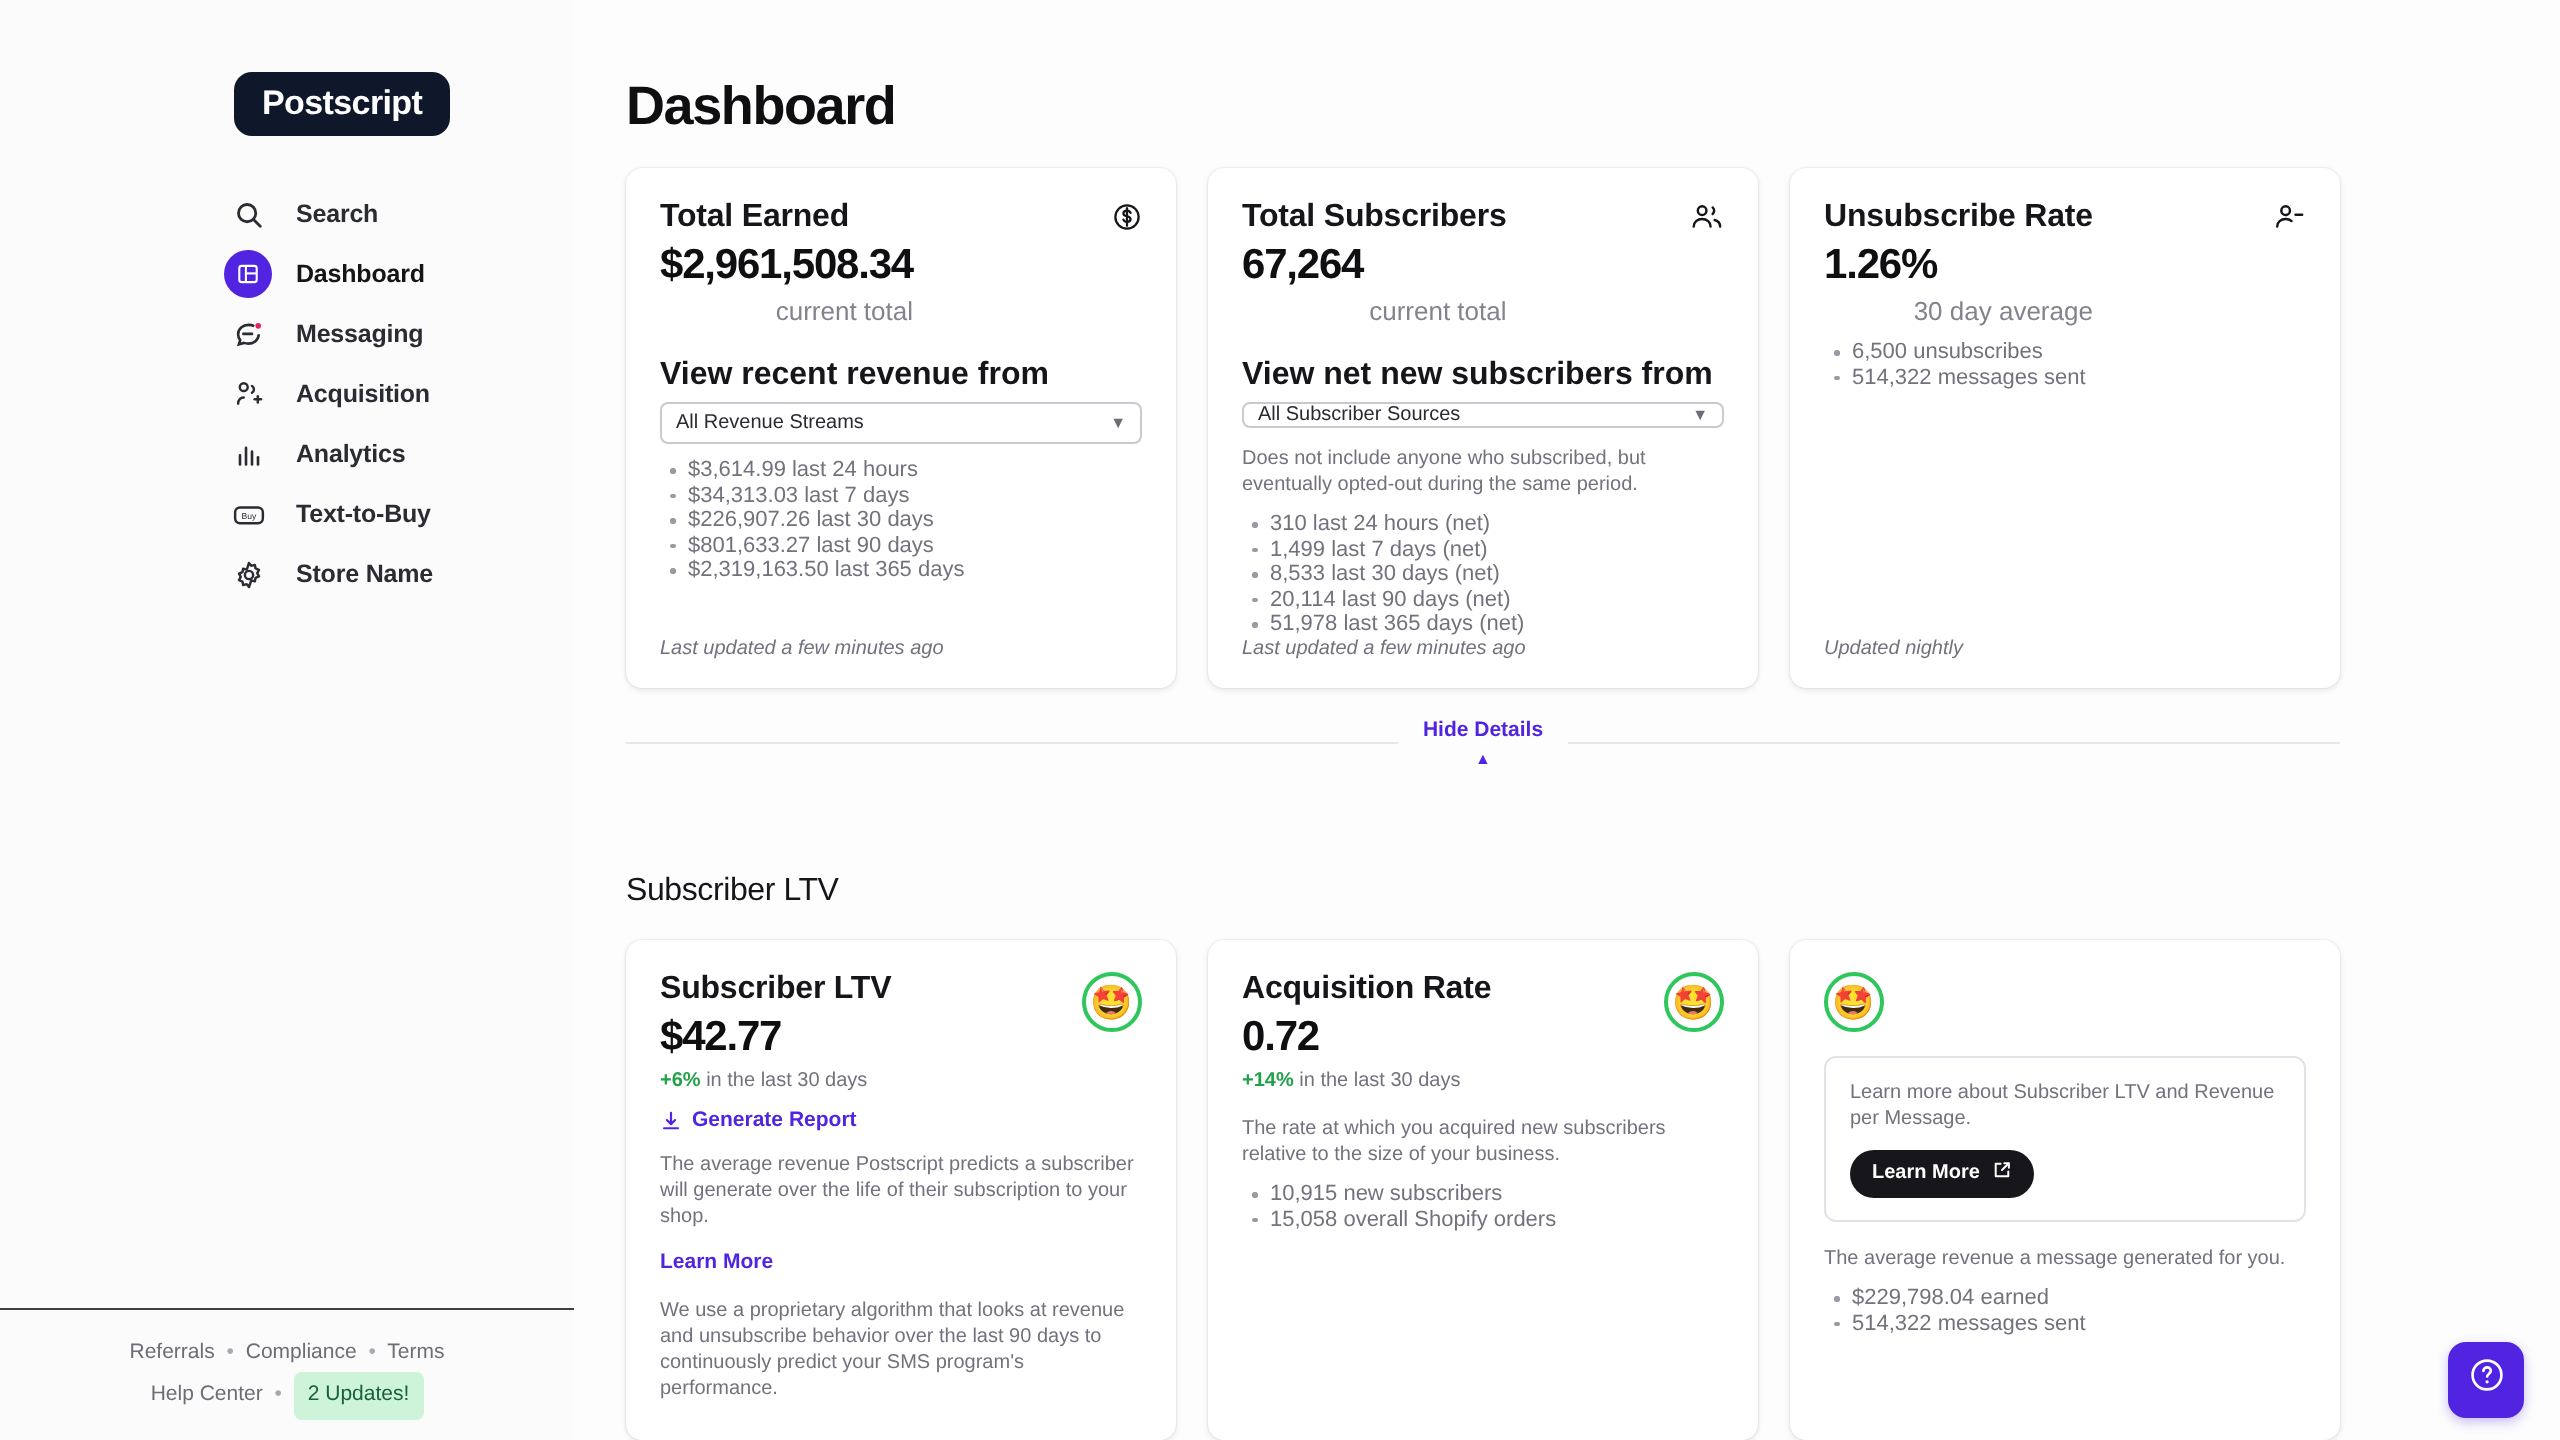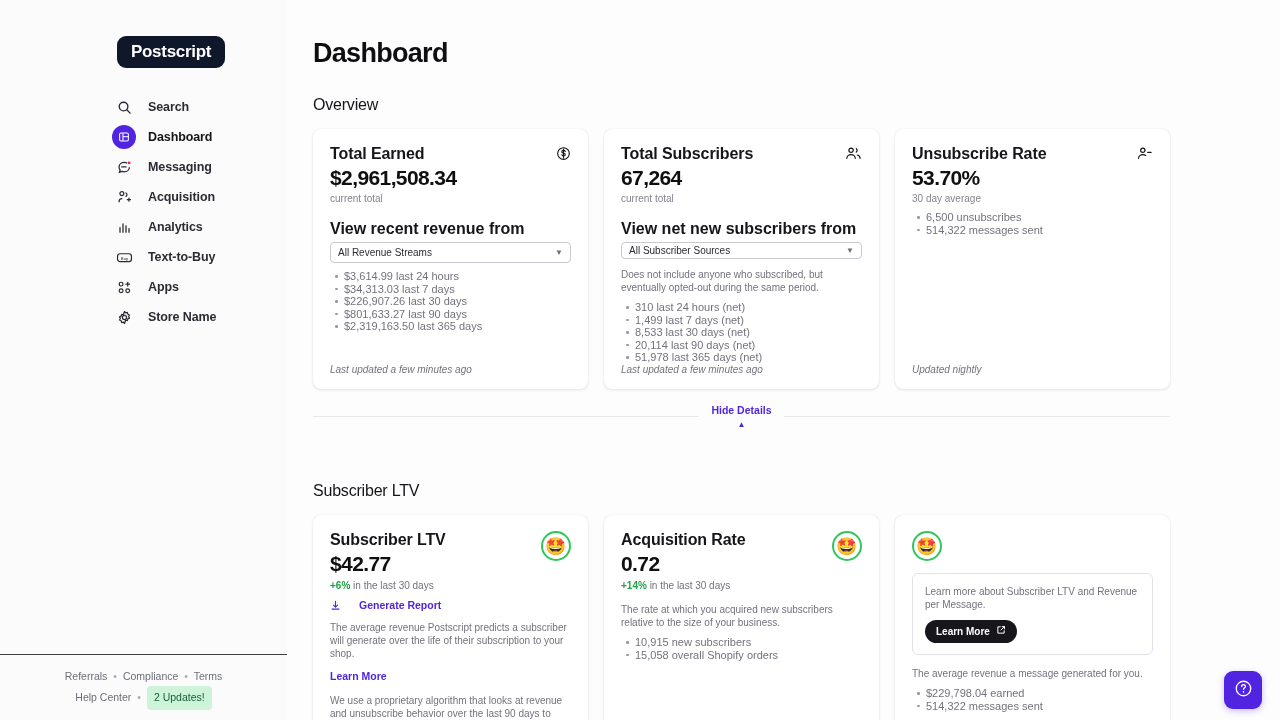--- a/index.html
+++ b/index.html
@@ -104,21 +104,21 @@
     position: relative;
     flex: 1 1 0;
     min-width: 0;
   }
   .card.overview-card { height: 260px; display: flex; flex-direction: column; }
   .card.ltv-card { height: 250px; display: flex; flex-direction: column; overflow: hidden; }
 
   .card-head { display: flex; align-items: flex-start; justify-content: space-between; }
   .card-title { font-size: 16px; font-weight: bold; color: #15151a; letter-spacing: -0.1px; }
   .card-value { font-size: 21px; font-weight: bold; letter-spacing: -0.6px; color: #0f0f11; margin-top: 3px; }
-  .card-sub { font-size: 10px; color: #83838f; margin-top: 3px; }
+  .card-sub { font-size: 13px; color: #83838f; margin-top: 3px; text-align: right; }
   .card-icon { color: #15151a; flex: 0 0 auto; margin-top: 1px; }
   .card-icon svg { display:block; }
 
   .field-label { font-size: 16px; font-weight: bold; color: #15151a; margin-top: 16px; margin-bottom: 4px; }
   .select-box {
     height: 21px;
     border: 1px solid #c9c9d1;
     border-radius: 4px;
     background: #ffffff;
     display: flex; align-items: center;
@@ -167,21 +167,21 @@
     border: 2px solid #2fc65b;
     display: flex; align-items: center; justify-content: center;
     font-size: 17px; line-height: 1;
     flex: 0 0 30px;
   }
   .delta { font-size: 10px; color: #72727e; margin-top: 4px; }
   .delta b.up { color: #21a149; }
   .delta b.down { color: #e0245e; }
 
   .link-purple { color: #5024e0; font-size: 10.5px; font-weight: bold; cursor: pointer; }
-  .link-row { display: flex; align-items: flex-end; gap: 18px; margin-top: 8px; }
+  .link-row { display: flex; align-items: flex-end; gap: 5px; margin-top: 8px; }
   .dl-icon { color: #5024e0; display:flex; }
 
   .learn-box {
     border: 1px solid #e2e2e8;
     border-radius: 6px;
     padding: 11px 12px 11px 12px;
     margin-top: 12px;
   }
   .learn-text { font-size: 10px; color: #72727e; line-height: 13px; }
   .learn-btn {
@@ -281,32 +281,20 @@
       <div class="nav-item">
         <span class="nav-icon">
           <svg width="17" height="15" viewBox="0 0 18 16" fill="none" stroke="#2b2b33" stroke-width="1.3">
             <rect x="1.6" y="4" width="14.8" height="8.4" rx="2.6"></rect>
             <text x="9" y="10.2" font-size="4.6" fill="#2b2b33" stroke="none" text-anchor="middle" font-family="Liberation Sans, sans-serif">Buy</text>
           </svg>
         </span>
         <span class="nav-label">Text-to-Buy</span>
       </div>
 
-      <div class="nav-item">
-        <span class="nav-icon">
-          <svg width="15" height="15" viewBox="0 0 16 16" fill="none" stroke="#2b2b33" stroke-width="1.3">
-            <circle cx="4.4" cy="4.4" r="2"></circle>
-            <circle cx="4.4" cy="11.4" r="2"></circle>
-            <circle cx="11.4" cy="11.4" r="2"></circle>
-            <line x1="9.4" y1="4.4" x2="13.4" y2="4.4" stroke-linecap="round"></line>
-            <line x1="11.4" y1="2.4" x2="11.4" y2="6.4" stroke-linecap="round"></line>
-          </svg>
-        </span>
-        <span class="nav-label">Apps</span>
-      </div>
 
       <div class="nav-item">
         <span class="nav-icon">
           <svg width="15" height="15" viewBox="0 0 16 16" fill="none" stroke="#2b2b33" stroke-width="1.3">
             <circle cx="8" cy="8" r="2.2"></circle>
             <path d="M8 1.6l1.2 1.5 1.9-.5.4 1.9 1.8.8-.9 1.7.9 1.7-1.8.8-.4 1.9-1.9-.5L8 14.4l-1.2-1.5-1.9.5-.4-1.9-1.8-.8.9-1.7-.9-1.7 1.8-.8.4-1.9 1.9.5z" stroke-linejoin="round"></path>
           </svg>
         </span>
         <span class="nav-label">Store Name</span>
       </div>
@@ -327,21 +315,20 @@
         <span class="updates-badge">2 Updates!</span>
       </div>
     </div>
 
   </aside>
 
   <main class="main">
 
     <h1 class="page-title">Dashboard</h1>
 
-    <h2 class="section-title overview">Overview</h2>
 
     <div class="cards-row">
 
       <section class="card overview-card">
         <div class="card-head">
           <div>
             <div class="card-title">Total Earned</div>
             <div class="card-value">$2,961,508.34</div>
             <div class="card-sub">current total</div>
           </div>
@@ -397,21 +384,21 @@
           <li>20,114 last 90 days (net)</li>
           <li>51,978 last 365 days (net)</li>
         </ul>
         <div class="card-foot">Last updated a few minutes ago</div>
       </section>
 
       <section class="card overview-card">
         <div class="card-head">
           <div>
             <div class="card-title">Unsubscribe Rate</div>
-            <div class="card-value">53.70%</div>
+            <div class="card-value">1.26%</div>
             <div class="card-sub">30 day average</div>
           </div>
           <span class="card-icon">
             <svg width="17" height="15" viewBox="0 0 18 16" fill="none" stroke="#15151a" stroke-width="1.3">
               <circle cx="7.2" cy="4.6" r="2.3"></circle>
               <path d="M2.7 13.1c0-2.3 2-4 4.5-4 1.2 0 2.3.4 3.1 1" stroke-linecap="round"></path>
               <line x1="12.5" y1="6.8" x2="16" y2="6.8" stroke-linecap="round"></line>
             </svg>
           </span>
         </div>

